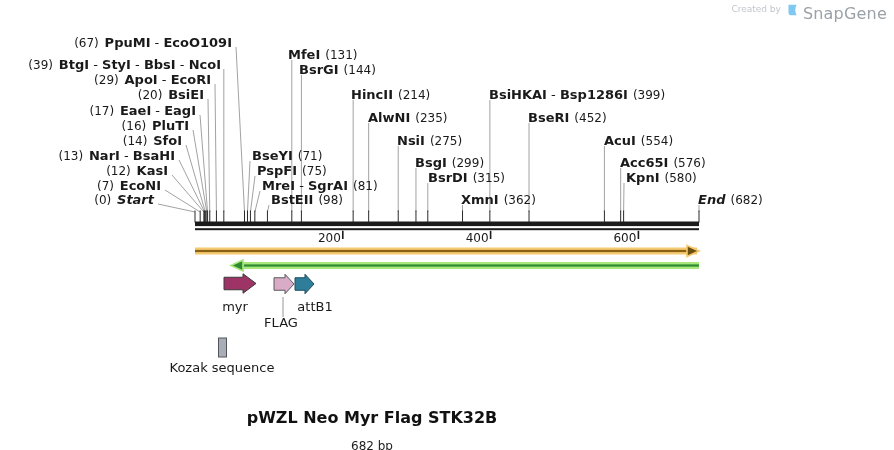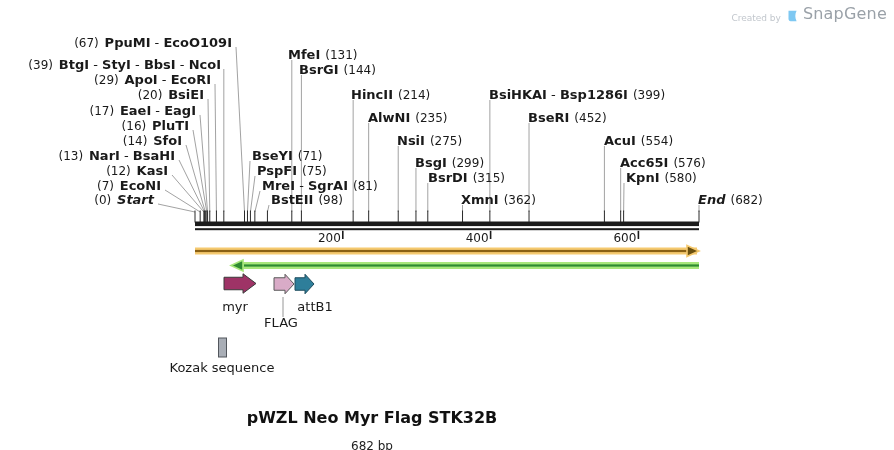--- a/index.html
+++ b/index.html
@@ -1,18 +1,18 @@
 <!DOCTYPE html>
 <html><head>
 <meta charset="utf-8">
 <style>
   html,body{margin:0;padding:0;background:#ffffff;}
   body{width:894px;height:450px;position:relative;overflow:hidden;
        font-family:"DejaVu Sans","Liberation Sans",sans-serif;}
-  #watermark{position:absolute;top:4px;right:7px;display:flex;align-items:flex-end;gap:5px;margin-left:12px;}
+  #watermark{position:absolute;top:4px;right:7px;display:flex;align-items:flex-start;gap:5px;margin-left:12px;}
   #watermark .createdby{font-size:9px;color:#c2c7cd;}
   #watermark .brand{font-size:16px;color:#9aa1a8;letter-spacing:.2px;}
   #map{position:absolute;left:0;top:0;}
   #map text{fill:#1a1a1a;}
   #map .name{font-size:13px;font-weight:bold;}
   #map .num{font-size:12px;font-weight:normal;}
   #map .sep{font-size:13px;font-weight:normal;}
   #map .it{font-style:italic;}
   #map .flabel{font-size:13px;font-weight:normal;}
   #map .scalenum{font-size:12px;}

